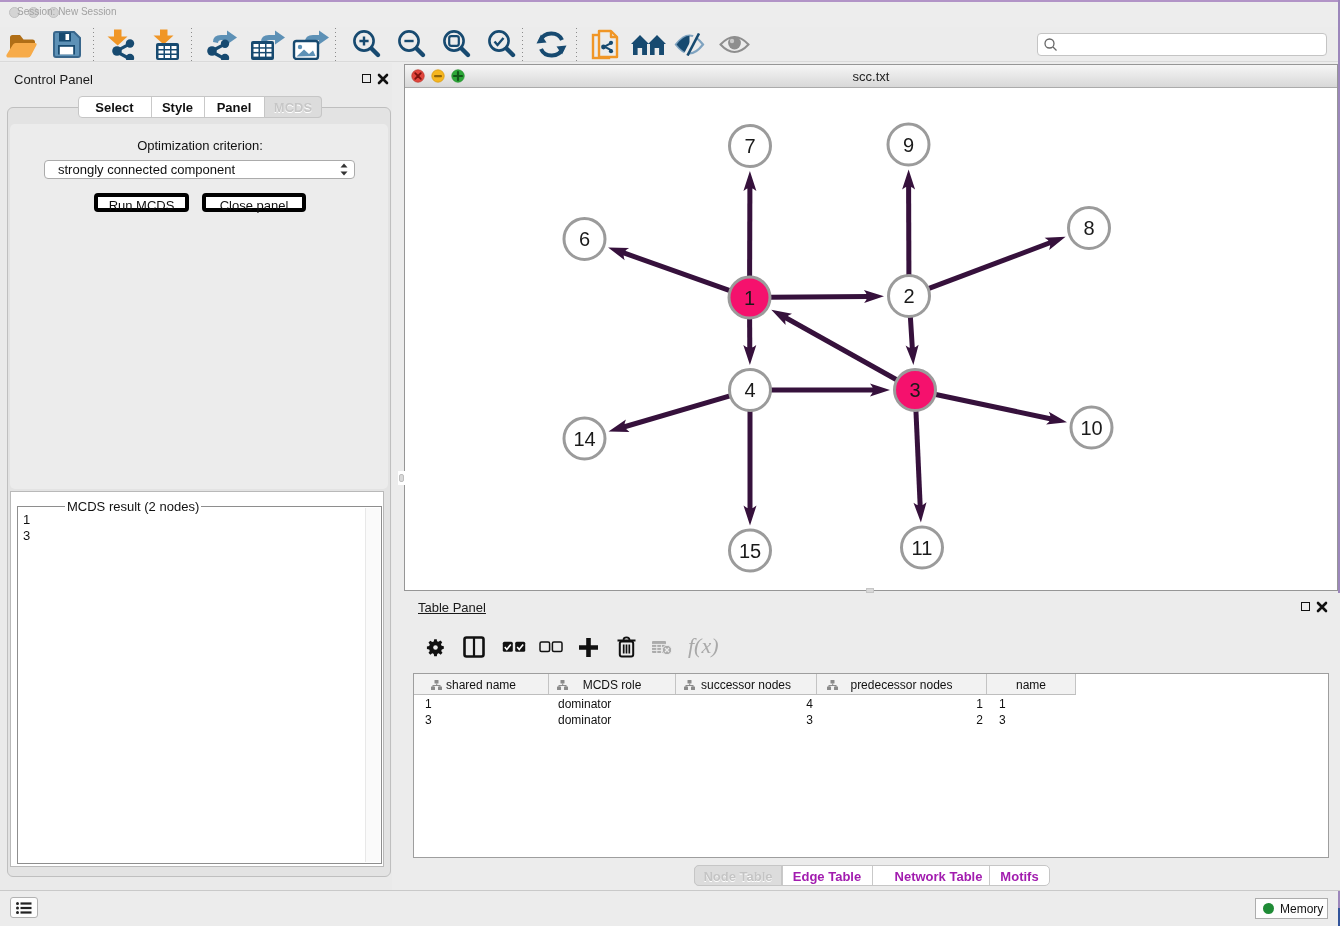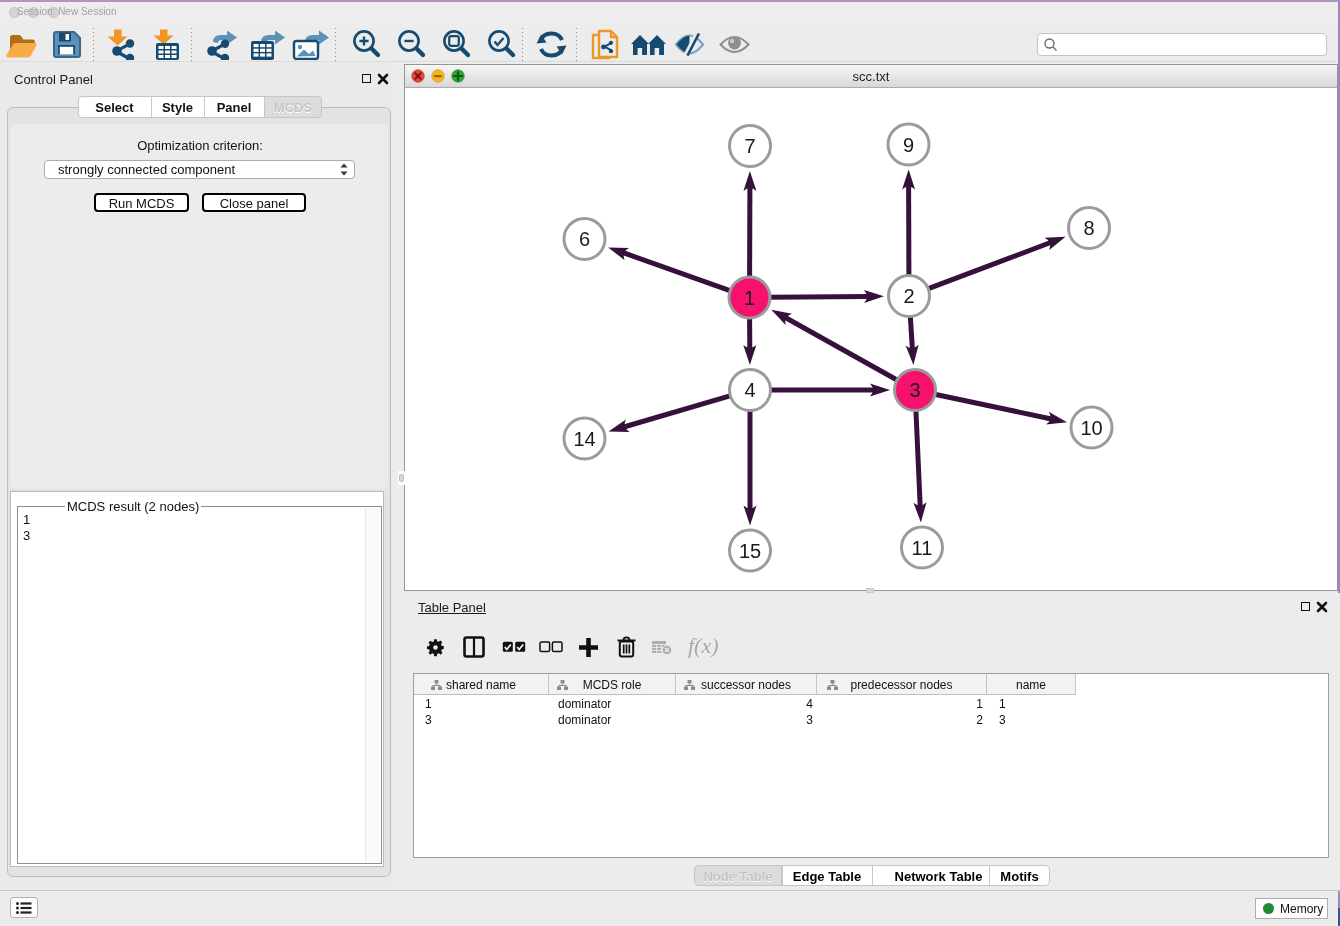--- a/index.html
+++ b/index.html
@@ -208,21 +208,21 @@
 </style>
 
 <div class="abs" style="left:0;top:138px;width:400px;text-align:center;font-size:13px;color:#111;">Optimization criterion:</div>
 <div class="abs" style="left:44px;top:160px;width:311px;height:19px;background:#fff;border:1px solid #ABABAB;border-radius:4px;font-size:13px;color:#111;padding:1px 0 0 13px;">strongly connected component</div>
 <svg class="abs" style="left:338px;top:162px" width="12" height="15" viewBox="0 0 12 15">
     <path d="M2.5,5.5 L6,1.5 L9.5,5.5 Z M2.5,9.5 L6,13.5 L9.5,9.5 Z" fill="#333"></path>
   </svg>
 <div class="abs btn" style="left:94px;top:193px;width:95px;">Run MCDS</div>
 <div class="abs btn" style="left:202px;top:193px;width:104px;">Close panel</div>
 <style>
-.btn { height:19px; background:#fff; border:2px solid #000000; border-radius:4px; font-size:13px; color:#111; text-align:center; padding-top:1px; }
+.btn { height:19px; background:#fff; border:4px solid #000000; border-radius:4px; font-size:13px; color:#111; text-align:center; padding-top:1px; }
 </style>
 
 <div class="abs" style="left:10px;top:491px;width:374px;height:376px;background:#fff;border:1px solid #B9B9B9;"></div>
 <div class="abs" style="left:17px;top:506px;width:365px;height:358px;border:1px solid #8E8E8E;"></div>
 <div class="abs" style="left:22px;top:499px;background:#fff;padding:0 2px;font-size:13px;color:#111;margin-left:43px;">MCDS result (2 nodes)</div>
 <div class="abs" style="left:365px;top:508px;width:15px;height:354px;background:#FAFAFA;border-left:1px solid #E8E8E8;"></div>
 <div class="abs" style="left:23px;top:512px;font-size:13px;line-height:16px;color:#111;">1<br>3</div>
 
 <div class="abs" style="left:0;top:890px;width:1340px;height:1px;background:#C9C9C9;"></div>
 <div class="abs" style="left:10px;top:897px;width:28px;height:21px;background:#FDFDFD;border:1px solid #B2B2B2;border-radius:3px;"></div>
@@ -435,20 +435,20 @@
 <div class="cell" style="left:817px;top:697px;width:166px;text-align:right;">1</div>
 <div class="cell" style="left:999px;top:697px;">1</div>
 <div class="cell" style="left:425px;top:713px;">3</div>
 <div class="cell" style="left:558px;top:713px;">dominator</div>
 <div class="cell" style="left:676px;top:713px;width:137px;text-align:right;">3</div>
 <div class="cell" style="left:817px;top:713px;width:166px;text-align:right;">2</div>
 <div class="cell" style="left:999px;top:713px;">3</div>
 
 <div class="abs" id="btabs" style="left:694px;top:865px;width:356px;height:21px;background:#fff;border:1px solid #C6C6C6;border-radius:5px;"></div>
 <div class="abs" style="left:694px;top:865px;width:88px;height:21px;background:#DCDCDC;border:1px solid #C6C6C6;border-radius:5px 0 0 5px;"></div>
-<style>.btabt { position:absolute; top:869px; font-size:13px; font-weight:bold; color:#000000; text-align:center; }</style>
+<style>.btabt { position:absolute; top:869px; font-size:13px; font-weight:bold; color:#a21caf; text-align:center; }</style>
 <div class="btabt" style="left:694px;width:88px;color:#C4C4C4;text-shadow:0 1px 0 #fff;">Node Table</div>
 <div class="btabt" style="left:782px;width:90px;">Edge Table</div>
 <div class="btabt" style="left:872px;width:117px;margin-left:8px;">Network Table</div>
 <div class="btabt" style="left:989px;width:61px;">Motifs</div>
 <div class="abs" style="left:782px;top:866px;width:1px;height:19px;background:#C9C9C9;"></div>
 <div class="abs" style="left:872px;top:866px;width:1px;height:19px;background:#C9C9C9;"></div>
 <div class="abs" style="left:989px;top:866px;width:1px;height:19px;background:#C9C9C9;"></div>
 
 </body></html>

